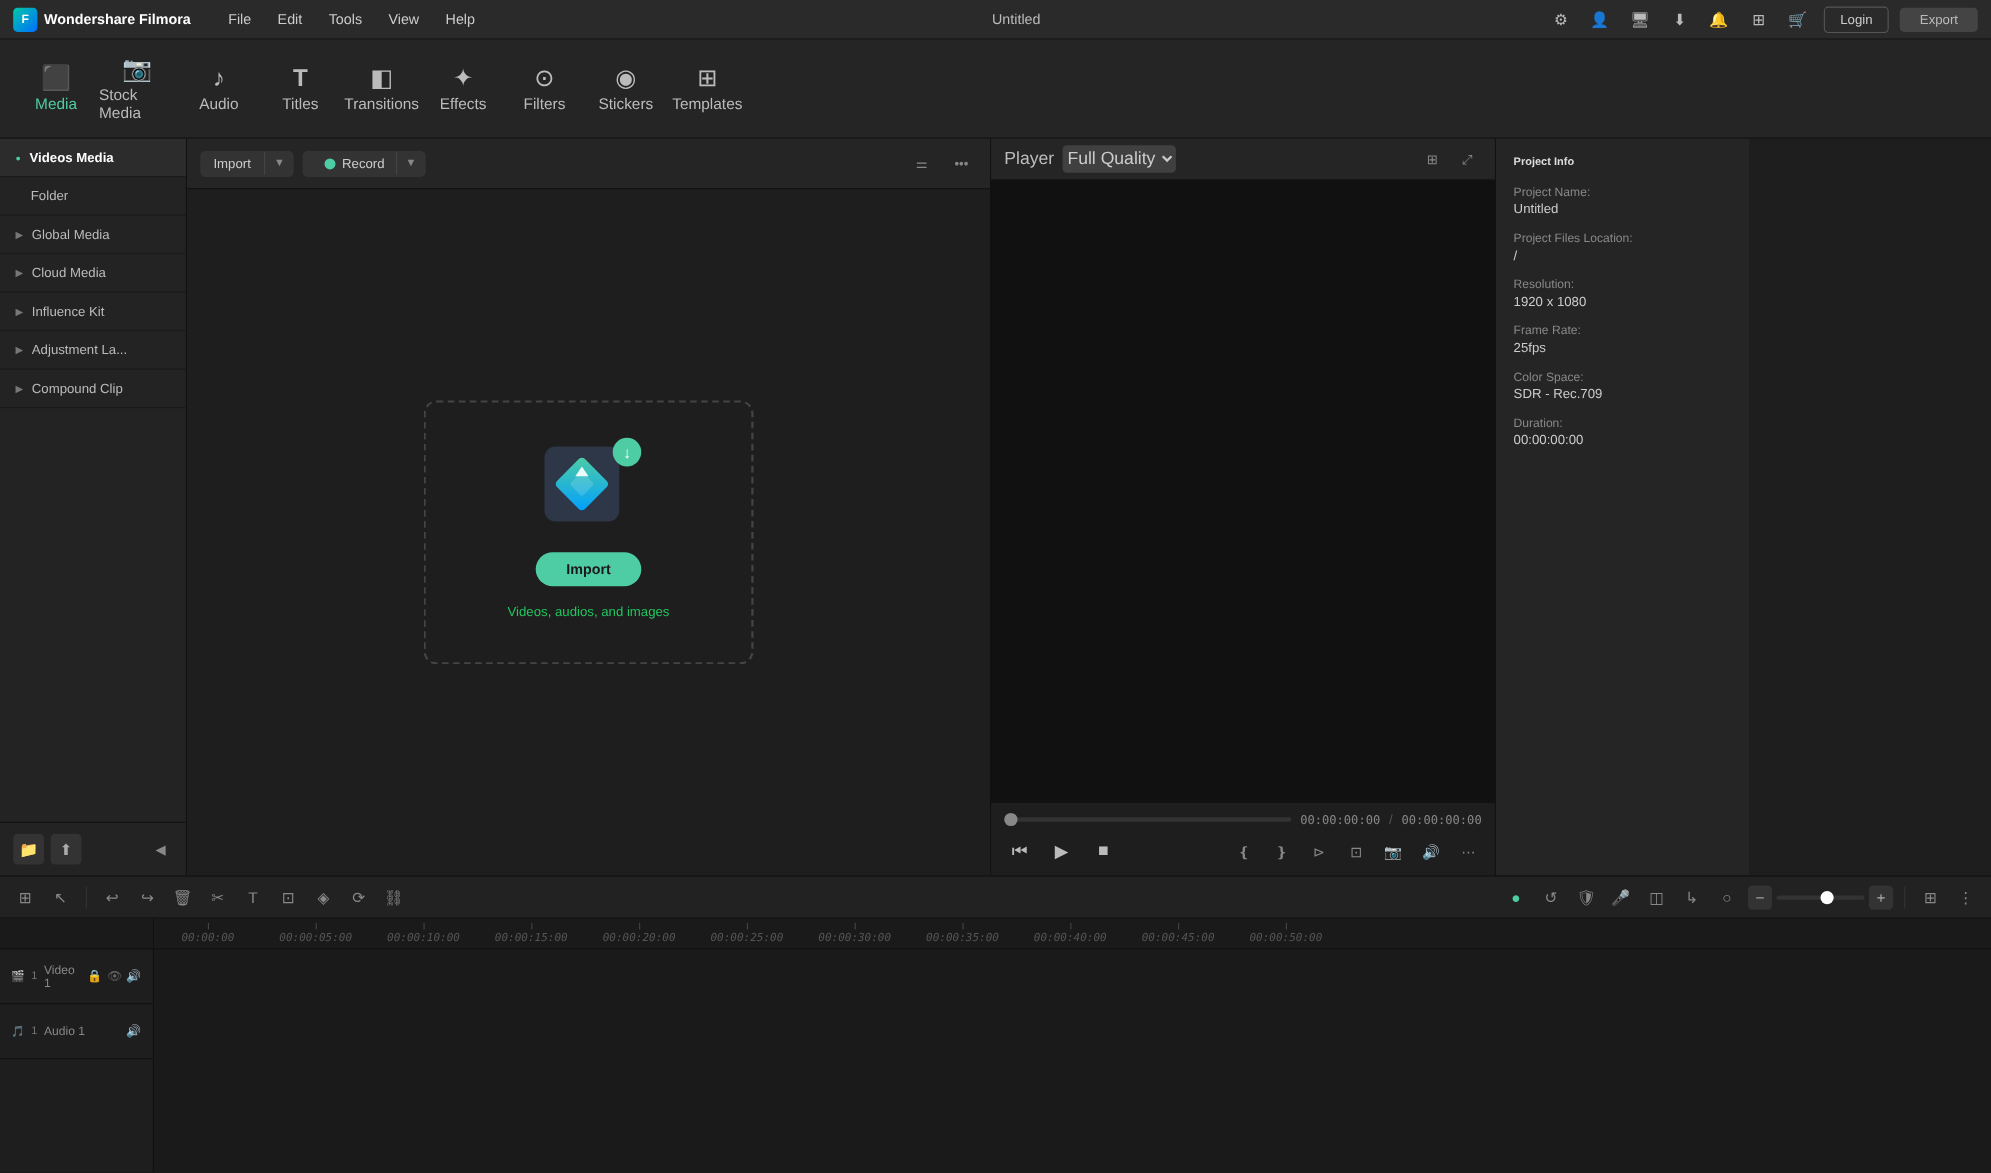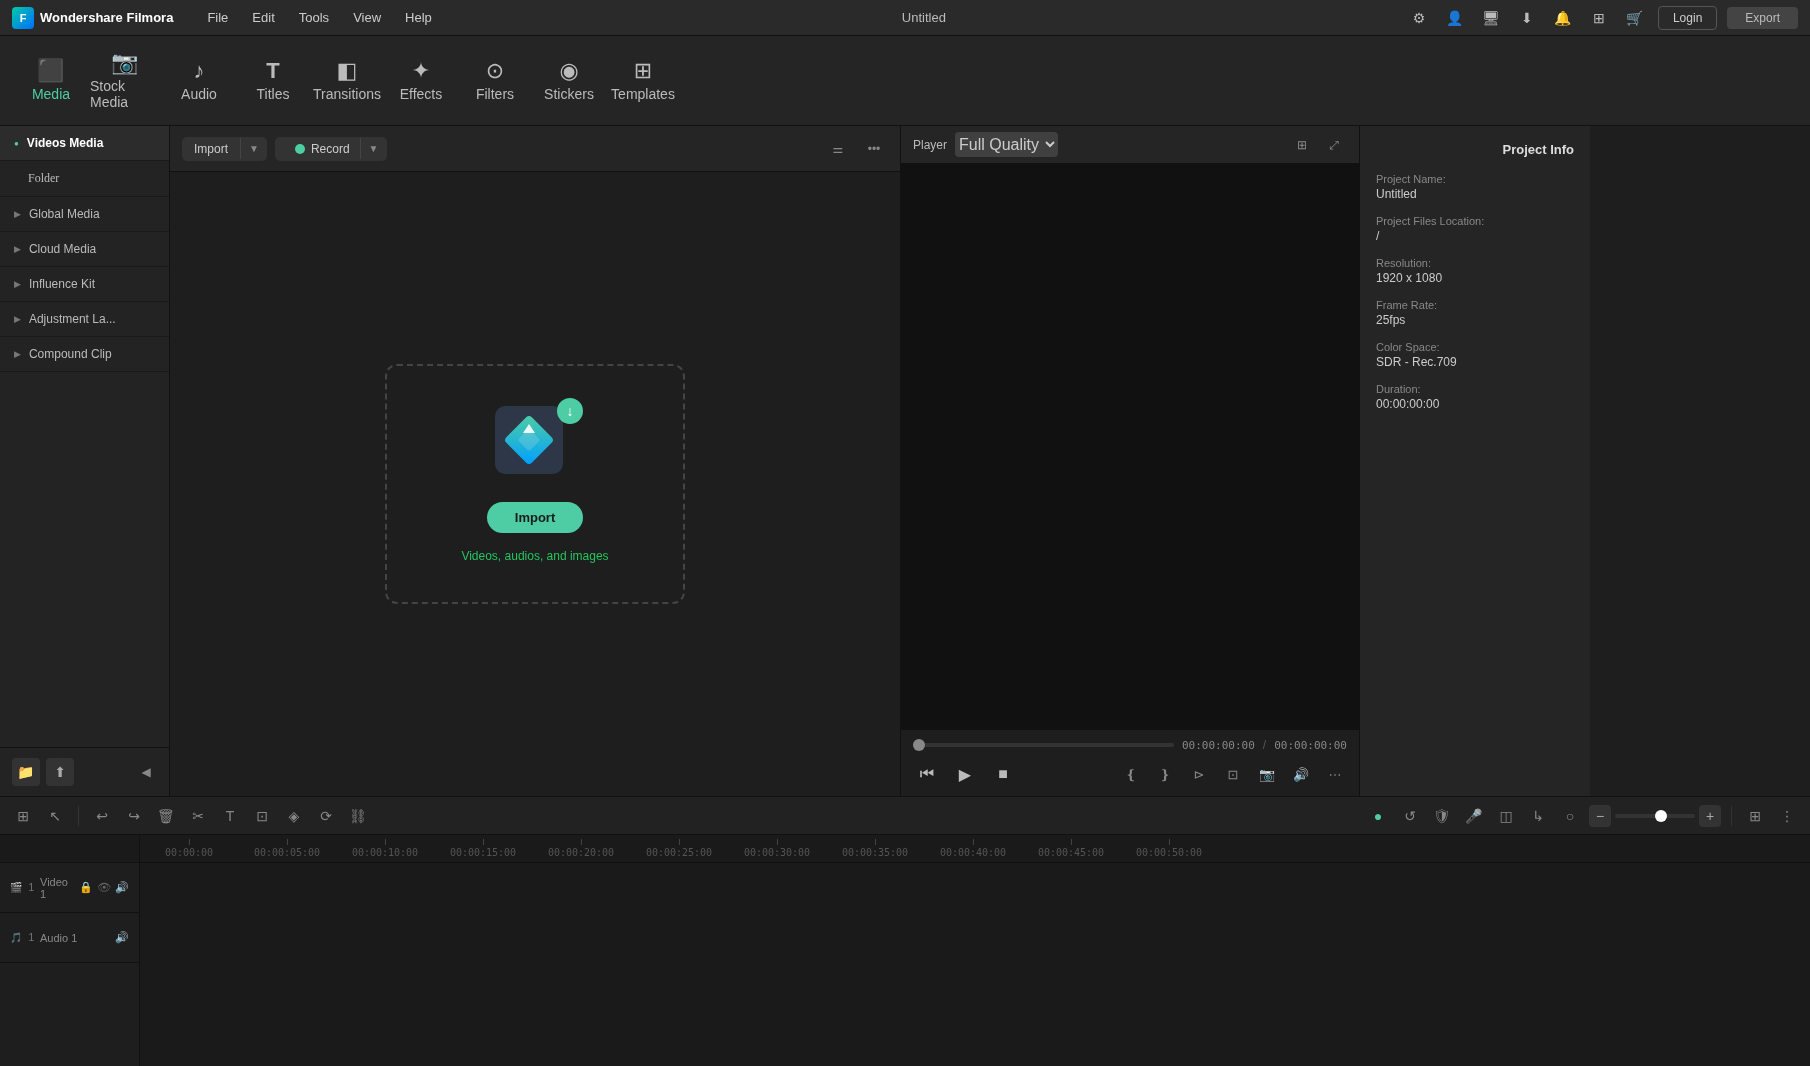--- a/index.html
+++ b/index.html
@@ -351,21 +351,21 @@
       background: #252525;
       display: flex;
       align-items: center;
       padding: 0 12px;
       gap: 8px;
       border-bottom: 1px solid #111;
       flex-shrink: 0;
     }
     .player-label {
       color: #bbb;
-      font-size: 12px;
+      font-size: 16px;
       text-align: center;
     }
     .quality-select {
       background: #404040;
       border: none;
       color: #ccc;
       padding: 3px 0;
       border-radius: 4px;
       font-size: 16px;
       cursor: pointer;
@@ -453,25 +453,24 @@
     
     .project-info-panel {
       width: 230px;
       background: #252525;
       display: flex;
       flex-direction: column;
       flex-shrink: 0;
       padding: 16px;
     }
     .project-info-title {
-      font-size: 13px;
+      font-size: 10px;
       font-weight: 600;
       color: #ddd;
       margin-bottom: 16px;
-      text-align: right;
     }
     .project-info-row {
       display: flex;
       flex-direction: column;
       margin-bottom: 14px;
       gap: 2px;
     }
     .project-info-label {
       color: #888;
       font-size: 11px;
@@ -574,20 +573,21 @@
       border-bottom: 1px solid #111;
       color: #888;
       font-size: 11px;
     }
 
     .timeline-ruler-area {
       flex: 1;
       display: flex;
       flex-direction: column;
       overflow: hidden;
+      font-style: italic;
     }
     .timeline-ruler {
       height: 28px;
       background: #1a1a1a;
       border-bottom: 1px solid #111;
       display: flex;
       align-items: flex-end;
       padding: 0 0 4px 0;
       gap: 0;
       overflow: hidden;
@@ -737,21 +737,21 @@
   </div>
 </div>
 
 <div class="main-area">
 
   <div class="sidebar">
     <div class="sidebar-section active">
       <span style="color:#4ecca3;font-size:8px;">●</span>
       <span>Videos Media</span>
     </div>
-    <div class="sidebar-section" style="padding-left:28px;font-family:Liberation Serif, serif;">
+    <div class="sidebar-section" style="padding-left:28px;">
       <span>Folder</span>
     </div>
     <div class="sidebar-section">
       <span style="color:#777;font-size:9px;">▶</span>
       <span>Global Media</span>
     </div>
     <div class="sidebar-section">
       <span style="color:#777;font-size:9px;">▶</span>
       <span>Cloud Media</span>
     </div>

